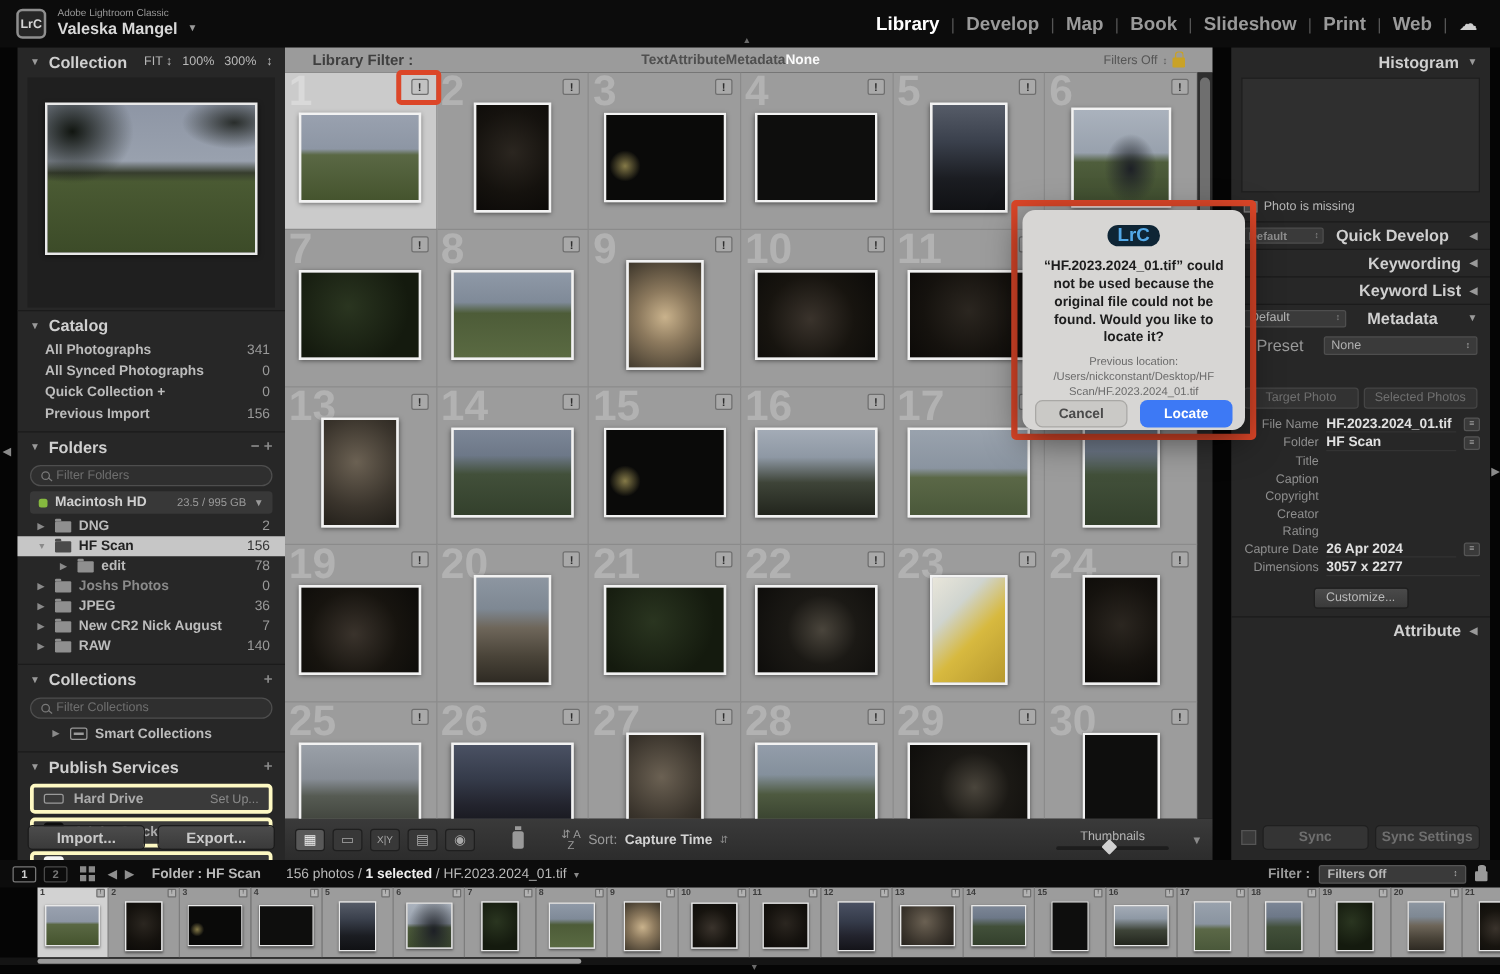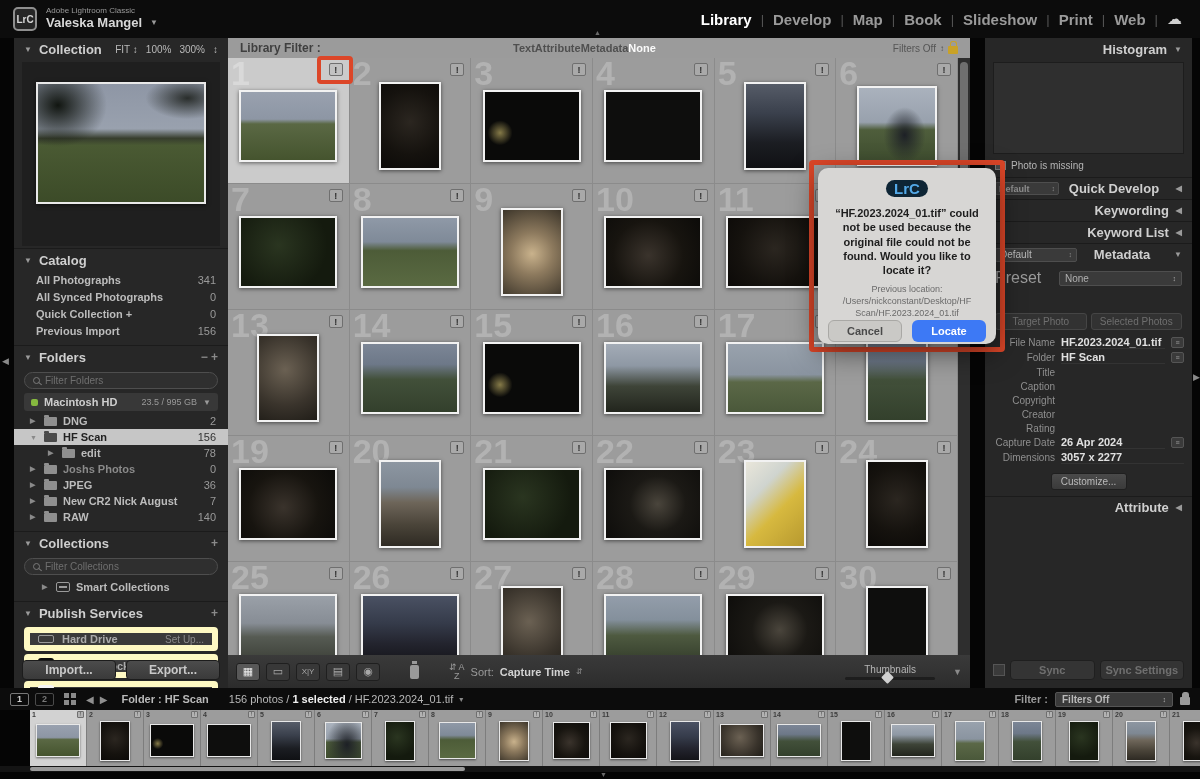--- a/index.html
+++ b/index.html
@@ -61,40 +61,40 @@
   .folder-row .cnt { margin-left:auto; font-weight:normal; color:#9a9a9a; }
   .folder-row.sel .cnt { color:#333; }
   .disc { font-size:7px; color:#8a8a8a; width:8px; flex:none; }
   .fold-ico { width:13px; height:9px; background:#8f8f8f; border-radius:1px; position:relative; flex:none; }
   .fold-ico:before { content:''; position:absolute; top:-2px; left:0; width:5px; height:2px;
                      background:#8f8f8f; border-radius:1px 1px 0 0; }
   .folder-row.sel .fold-ico, .folder-row.sel .fold-ico:before { background:#4a4a4a; }
   .smart-ico { width:14px; height:10px; border:1px solid #9a9a9a; border-radius:2px; flex:none;
                display:flex; align-items:center; justify-content:center; }
   .smart-ico i { display:block; width:8px; height:1.5px; background:#9a9a9a; }
-  .pub-row { margin:3px 10px; height:24px; background:#3a3a3a; border:6px solid #fef9c3; border-radius:4px;
+  .pub-row { margin:3px 10px; height:24px; background:#3a3a3a; border:3px solid #fef9c3; border-radius:4px;
              display:flex; align-items:center; padding:0 8px; gap:8px; }
   .pub-label { font-size:11px; color:#ababab; font-weight:bold; }
   .pub-setup { margin-left:auto; font-size:10px; color:#8a8a8a; }
   .hd-ico { width:16px; height:8px; border:1px solid #9a9a9a; border-radius:2px; flex:none; }
   .st-ico { width:16px; height:16px; background:#0d0d0d; color:#fff; border-radius:3px; font-size:9px;
             font-weight:bold; display:flex; align-items:center; justify-content:center; flex:none; }
   .fl-ico { width:16px; height:16px; background:#f5f5f5; border-radius:3px; display:flex; gap:2px;
             align-items:center; justify-content:center; flex:none; }
   .fl-ico i { width:5px; height:5px; border-radius:50%; display:block; }
   .fl-blue { background:#2460e2; } .fl-pink { background:#eb2a8d; }
   #lp-buttons { position:absolute; left:0; bottom:8px; width:214px; display:flex; justify-content:center; gap:10px; }
   .lr-btn { width:94px; height:20px; background:linear-gradient(#4c4c4c,#3a3a3a); border:1px solid #1c1c1c;
             border-radius:4px; color:#c9c9c9; font-size:12px; font-weight:bold;
             display:flex; align-items:center; justify-content:center; }
   .edge-arrow { position:absolute; color:#8a8a8a; font-size:9px; }
 
   
   #filterbar { position:absolute; left:228px; top:38px; width:742px; height:20px; background:#9b9b9b;
-               display:flex; align-items:center; padding:0 12px; }
+               display:flex; align-items:center; padding:0 22px; }
   #filterbar .lf-label { font-size:12px; font-weight:bold; color:#3f3f3f; }
   #filter-opts { position:absolute; left:285px; display:flex; }
   .f-opt { font-size:11px; color:#4f4f4f; font-weight:bold; }
   .f-opt.active { color:#fafafa; }
   .filters-off { margin-left:auto; font-size:10px; color:#555; display:flex; align-items:center; gap:4px; }
   .lock { width:10px; height:8px; background:#c9a227; border-radius:1px; position:relative; margin-top:4px; }
   .lock:before { content:''; position:absolute; top:-5px; left:1.5px; width:5px; height:5px;
                  border:1.6px solid #c9a227; border-bottom:none; border-radius:3px 3px 0 0; }
   .lock.gray, .lock.gray:before { background:#9a9a9a; border-color:#9a9a9a; }
   .lock.gray { background:#9a9a9a; }
@@ -170,21 +170,21 @@
   #missing-row { display:flex; align-items:center; gap:5px; padding:0 10px 6px; }
   .mini-ico { width:11px; height:9px; border:1px solid #7a7a7a; background:#4a4a4a; flex:none; }
   .missing-txt { font-size:10px; color:#b5b5b5; }
   .qd-box { width:64px; height:13px; background:#3a3a3a; border:1px solid #4e4e4e; border-radius:2px;
             margin-right:auto; display:flex; align-items:center; justify-content:space-between; padding:0 3px; }
   .qd-box i { font-size:7px; color:#8a8a8a; font-style:normal; }
   .meta-mode { width:82px; height:14px; background:#3a3a3a; border:1px solid #4e4e4e; border-radius:2px;
                margin-right:auto; display:flex; align-items:center; justify-content:space-between;
                padding:0 4px; font-size:10px; color:#b9b9b9; font-weight:normal; }
   .preset-row { display:flex; align-items:center; gap:6px; padding:4px 10px 2px; }
-  .preset-lbl { font-size:16px; color:#9a9a9a; width:58px; text-align:left; }
+  .preset-lbl { font-size:13px; color:#9a9a9a; width:58px; text-align:center; }
   .preset-dd { flex:1; height:15px; background:#3a3a3a; border:1px solid #4e4e4e; border-radius:2px;
                display:flex; align-items:center; justify-content:space-between; padding:0 5px;
                font-size:10px; color:#b0b0b0; }
   .tgt-row { display:flex; gap:4px; padding:5px 10px; }
   .tgt-btn { flex:1; height:17px; background:#323232; border:1px solid #454545; border-radius:3px;
              color:#6f6f6f; font-size:10px; display:flex; align-items:center; justify-content:center;margin-top:19px; }
   .meta-field { display:flex; align-items:center; gap:6px; padding:1px 8px; min-height:13px; }
   .mf-label { width:62px; text-align:right; font-size:10px; color:#8f8f8f; flex:none; }
   .mf-value { flex:1; font-size:11px; color:#e0e0e0; font-weight:bold; border-bottom:1px solid #333;
               min-height:12px; line-height:12px; white-space:nowrap; overflow:hidden; }

